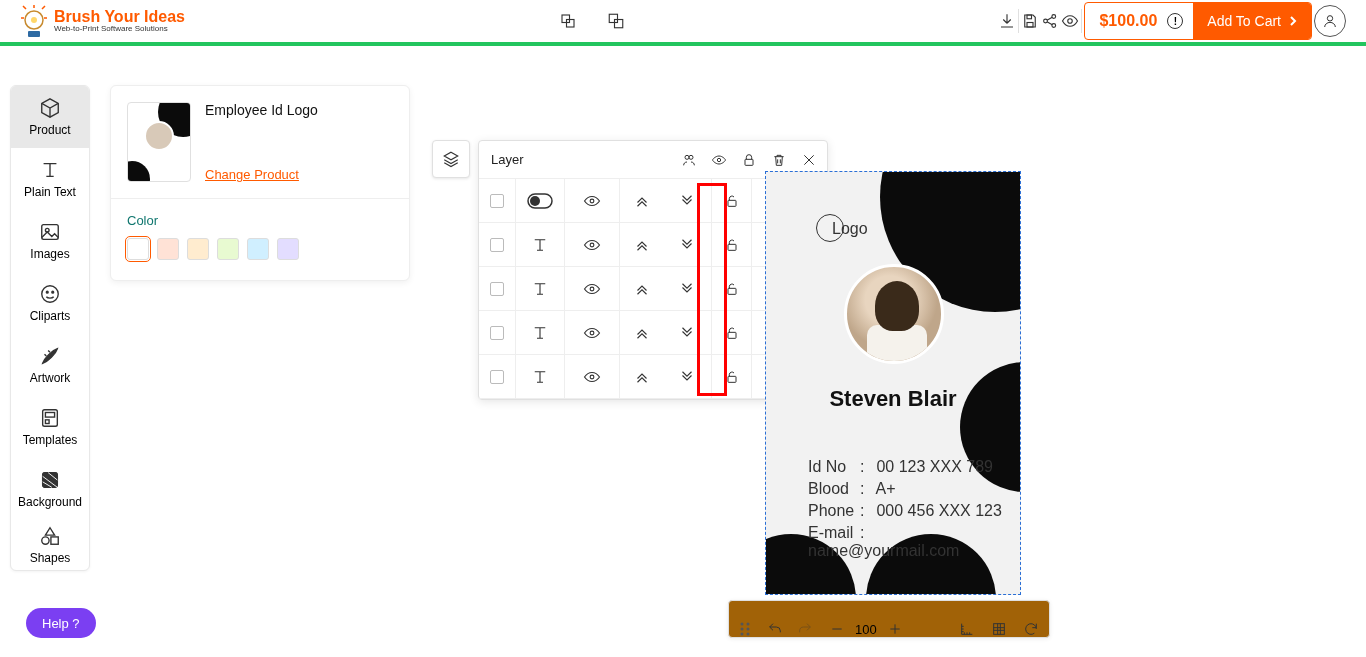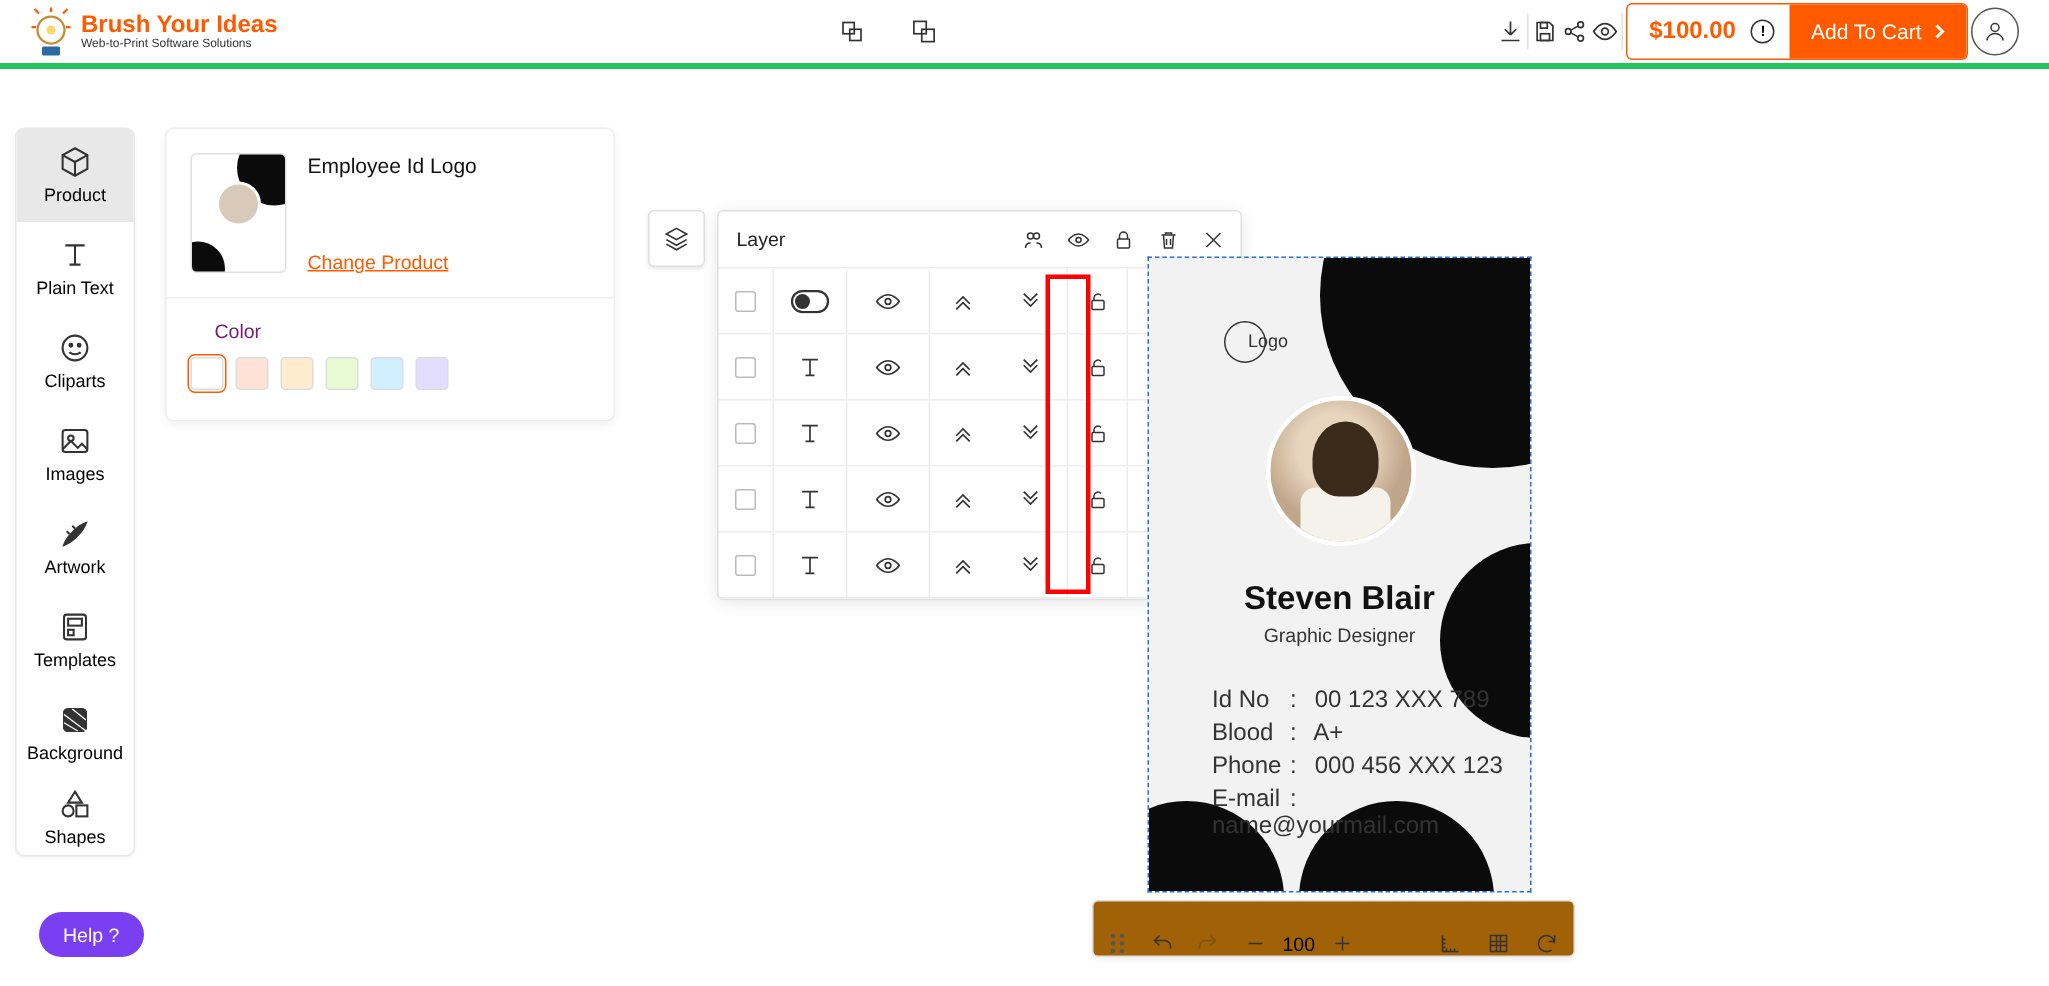--- a/index.html
+++ b/index.html
@@ -28,21 +28,21 @@
 .product-panel { position: absolute; left: 110px; top: 85px; width: 300px; background: #fff; border: 1px solid #eee; border-radius: 6px; box-shadow: 0 2px 6px rgba(0,0,0,0.06); }
 .product-row { display: flex; gap: 14px; padding: 16px; }
 .product-thumb { width: 64px; height: 80px; border: 1px solid #e0e0e0; border-radius: 4px; position: relative; background: #fff; overflow: hidden; }
 .thumb-circle1 { position: absolute; top: -16px; right: -18px; width: 50px; height: 50px; background: #0b0b0b; border-radius: 50%; }
 .thumb-circle2 { position: absolute; bottom: -16px; left: -14px; width: 36px; height: 36px; background: #0b0b0b; border-radius: 50%; }
 .thumb-avatar { position: absolute; top: 18px; left: 16px; width: 30px; height: 30px; background: #d8c9b8; border-radius: 50%; border: 2px solid #fff; }
 .product-info { display: flex; flex-direction: column; justify-content: space-between; }
 .product-title { font-size: 14px; color: #111; }
 .change-link { color: #ff5a00; text-decoration: underline; font-size: 13px; }
 .color-section { border-top: 1px solid #eee; padding: 14px 16px 20px; }
-.color-label { font-size: 13px; color: #701a75; margin-bottom: 10px; margin-left: 16px; }
+.color-label { font-size: 13px; color: #0f766e; margin-bottom: 10px; }
 .swatches { display: flex; gap: 8px; }
 .swatch { width: 22px; height: 22px; border: 1px solid #ddd; border-radius: 3px; }
 .swatch.selected { outline: 1.5px solid #ff5a00; outline-offset: 1px; }
 
 .layer-handle { position: absolute; left: 432px; top: 140px; width: 38px; height: 38px; border: 1px solid #e0e0e0; border-radius: 4px; background: #fff; display: flex; align-items: center; justify-content: center; box-shadow: 0 1px 3px rgba(0,0,0,0.1); }
 
 .layer-panel { position: absolute; left: 478px; top: 140px; width: 350px; background: #fff; border: 1px solid #e0e0e0; border-radius: 4px; box-shadow: 0 2px 10px rgba(0,0,0,0.1); }
 .layer-header { height: 38px; display: flex; align-items: center; justify-content: space-between; padding: 0 10px 0 12px; border-bottom: 1px solid #eee; }
 .layer-title { font-size: 13px; color: #222; }
 .layer-header-icons { display: flex; gap: 14px; align-items: center; }
@@ -59,21 +59,21 @@
 .lr-block { width: 36px; }
 .checkbox { width: 14px; height: 14px; border: 1.5px solid #bbb; border-radius: 2px; }
 .lock-highlight { position: absolute; left: 697px; top: 183px; width: 30px; height: 213px; border: 3px solid #ff0000; z-index: 5; }
 
 .canvas { position: absolute; left: 765px; top: 171px; width: 256px; height: 424px; border: 1px dashed #2a6fd6; background: #f2f2f2; overflow: hidden; }
 .cv-circle-tr { position: absolute; top: -90px; right: -90px; width: 230px; height: 230px; background: #0b0b0b; border-radius: 50%; }
 .cv-circle-mr { position: absolute; top: 190px; right: -70px; width: 130px; height: 130px; background: #0b0b0b; border-radius: 50%; }
 .cv-circle-bl { position: absolute; bottom: -70px; left: -40px; width: 130px; height: 130px; background: #0b0b0b; border-radius: 50%; }
 .cv-circle-bc { position: absolute; bottom: -70px; left: 100px; width: 130px; height: 130px; background: #0b0b0b; border-radius: 50%; }
 .cv-logo-circ { position: absolute; top: 42px; left: 50px; width: 28px; height: 28px; border: 1.5px solid #333; border-radius: 50%; }
-.cv-logo-text { position: absolute; top: 48px; left: 66px; font-size: 12px; color: #333; }
+.cv-logo-text { position: absolute; top: 48px; left: 66px; font-size: 16px; color: #333; }
 .cv-avatar { position: absolute; top: 92px; left: 78px; width: 100px; height: 100px; border-radius: 50%; background: radial-gradient(circle at 45% 35%, #e8d5bf 0%, #e8d5bf 30%, #bfa68a 60%), #e8d5bf; border: 3px solid #fff; overflow: hidden; }
 .cv-avatar::after { content: ''; position: absolute; top: 14px; left: 28px; width: 44px; height: 50px; background: #3a2a1a; border-radius: 50% 50% 40% 40%; }
 .cv-avatar::before { content: ''; position: absolute; bottom: -4px; left: 20px; width: 60px; height: 40px; background: #f5f2ec; border-radius: 10px 10px 0 0; }
 .cv-name { position: absolute; top: 214px; width: 100%; text-align: center; font-size: 22px; font-weight: bold; color: #111; }
 .cv-role { position: absolute; top: 244px; width: 100%; text-align: center; font-size: 13px; color: #333; }
 .cv-details { position: absolute; top: 286px; left: 42px; font-size: 16px; color: #333; }
 .cv-details div { margin-bottom: 4px; }
 .cv-dl { display: inline-block; width: 52px; }
 .cv-dc { display: inline-block; width: 12px; }
 
@@ -180,34 +180,34 @@
     <span>Product</span>
   </div>
   <div class="sidebar-item">
     <svg class="ic ic-lg" viewBox="0 0 24 24">
         <path d="M5 5h14M12 5v14M8 19h8"></path>
       </svg>
     <span>Plain Text</span>
   </div>
   <div class="sidebar-item">
     <svg class="ic ic-lg" viewBox="0 0 24 24">
+        <rect x="3" y="4" width="18" height="16" rx="2"></rect>
+        <circle cx="9" cy="10" r="2"></circle>
+        <path d="M3 18l6-6 5 5 3-3 4 4"></path>
+      </svg>
+    <span>Images</span>
+  </div>
+  <div class="sidebar-item">
+    <svg class="ic ic-lg" viewBox="0 0 24 24">
         <circle cx="12" cy="12" r="9"></circle>
         <circle cx="9" cy="10" r="1" fill="#333"></circle>
         <circle cx="15" cy="10" r="1" fill="#333"></circle>
         <path d="M8 15c1.5 2 6.5 2 8 0"></path>
       </svg>
     <span>Cliparts</span>
-  </div>
-  <div class="sidebar-item">
-    <svg class="ic ic-lg" viewBox="0 0 24 24">
-        <rect x="3" y="4" width="18" height="16" rx="2"></rect>
-        <circle cx="9" cy="10" r="2"></circle>
-        <path d="M3 18l6-6 5 5 3-3 4 4"></path>
-      </svg>
-    <span>Images</span>
   </div>
   <div class="sidebar-item">
     <svg class="ic ic-lg" viewBox="0 0 24 24">
         <path d="M4 20c2-6 10-14 16-16-2 6-10 14-16 16z" fill="#333"></path>
         <path d="M6 10l2 2M10 6l2 2" stroke="#333"></path>
       </svg>
     <span>Artwork</span>
   </div>
   <div class="sidebar-item">
     <svg class="ic ic-lg" viewBox="0 0 24 24">
@@ -526,21 +526,20 @@
 
 <div class="canvas">
   <div class="cv-circle-tr"></div>
   <div class="cv-circle-mr"></div>
   <div class="cv-circle-bl"></div>
   <div class="cv-circle-bc"></div>
   <div class="cv-logo-circ"></div>
   <div class="cv-logo-text">Logo</div>
   <div class="cv-avatar"></div>
   <div class="cv-name">Steven Blair</div>
-  <div class="cv-role">Graphic Designer</div>
   <div class="cv-details" id="card-details">
       <div><span class="cv-dl">Id No</span><span class="cv-dc">:</span> <span>00 123 XXX 789</span></div>
       <div><span class="cv-dl">Blood</span><span class="cv-dc">:</span> <span>A+</span></div>
       <div><span class="cv-dl">Phone</span><span class="cv-dc">:</span> <span>000 456 XXX 123</span></div>
       <div><span class="cv-dl">E-mail</span><span class="cv-dc">:</span> <span>name@yourmail.com</span></div>
     </div>
 </div>
 
 <div class="bottom-bar">
   <span class="bb-drag">

